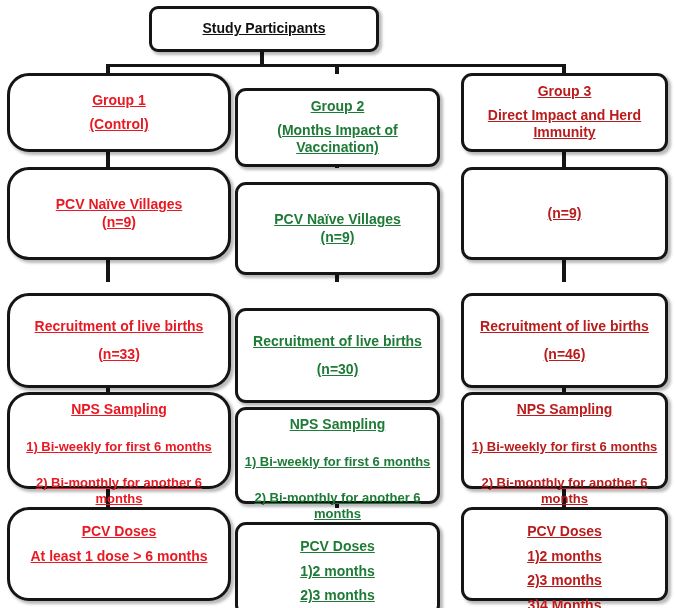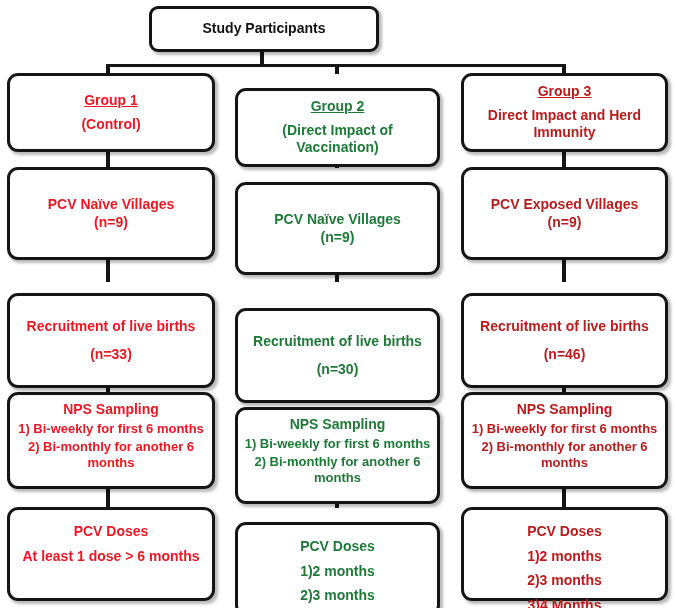--- a/index.html
+++ b/index.html
@@ -19,36 +19,36 @@
     border-radius: 11px;
     box-shadow: 2.5px 2.5px 3px rgba(0,0,0,0.28);
     display: flex;
     flex-direction: column;
     align-items: center;
     justify-content: center;
     text-align: center;
     font-weight: bold;
     padding: 4px 4px;
   }
-  .t { line-height: 1.25; font-size: 14px; }
+  .t { line-height: 1.25; font-size: 14px; text-decoration: underline; }
   .u { text-decoration: underline; }
   .root-box {
     left: 149px; top: 6px; width: 230px; height: 46px;
     border-width: 3.5px; border-radius: 9px;
     color: #111111; font-size: 15px;
   }
   
-  .col1 { left: 7px;   width: 208px; }
+  .col1 { left: 7px;   width: 224px; border-radius: 22px; }
   .col2 { left: 235px; width: 205px; }
   .col3 { left: 461px; width: 207px; }
   
   .row1 { top: 73px;  height: 79px; gap: 6px; }
   .row2 { top: 167px; height: 93px; }
   .row3 { top: 293px; height: 95px; gap: 10px; }
-  .row4 { top: 392px; height: 97px; gap: 3px; justify-content: flex-start; padding-top: 6px; }
+  .row4 { top: 392px; height: 97px; gap: 21px; justify-content: flex-start; padding-top: 6px; }
   .row4 .t { line-height: 1.2; }
   .row4 .item { font-size: 13px; }
   .row5 { top: 507px; height: 94px; gap: 7px; justify-content: flex-start; padding-top: 13px; }
   
   .c1 { color: #E81923; }
   .c2 { color: #1E7A37; margin-top: 15px; }
   .c3 { color: #b91c1c; }
   
   .conn { position: absolute; background: #151515; }
   .v { width: 4px; }
@@ -101,21 +101,21 @@
     <div class="t item">1) Bi-weekly  for first  6 months</div>
     <div class="t item">2) Bi-monthly for another  6 months</div>
   </div>
   <div class="box col1 row5 c1">
     <div class="t">PCV Doses</div>
     <div class="t">At least 1 dose &gt; 6 months</div>
   </div>
 
   <div class="box col2 row1 c2">
     <div class="t u">Group 2</div>
-    <div class="t">(Direct Impact of Vaccination)</div>
+    <div class="t">(Months Impact of Vaccination)</div>
   </div>
   <div class="box col2 row2 c2">
     <div class="t">PCV Naïve Villages</div>
     <div class="t">(n=9)</div>
   </div>
   <div class="box col2 row3 c2">
     <div class="t">Recruitment of live births</div>
     <div class="t">(n=30)</div>
   </div>
   <div class="box col2 row4 c2">
@@ -128,21 +128,20 @@
     <div class="t">1)2 months</div>
     <div class="t">2)3 months</div>
     <div class="t">3)4 Months</div>
   </div>
 
   <div class="box col3 row1 c3">
     <div class="t u">Group 3</div>
     <div class="t">Direct Impact and Herd Immunity</div>
   </div>
   <div class="box col3 row2 c3">
-    <div class="t">PCV Exposed Villages</div>
     <div class="t">(n=9)</div>
   </div>
   <div class="box col3 row3 c3">
     <div class="t">Recruitment of live births</div>
     <div class="t">(n=46)</div>
   </div>
   <div class="box col3 row4 c3">
     <div class="t">NPS Sampling</div>
     <div class="t item">1) Bi-weekly  for first  6 months</div>
     <div class="t item">2) Bi-monthly for another  6 months</div>

